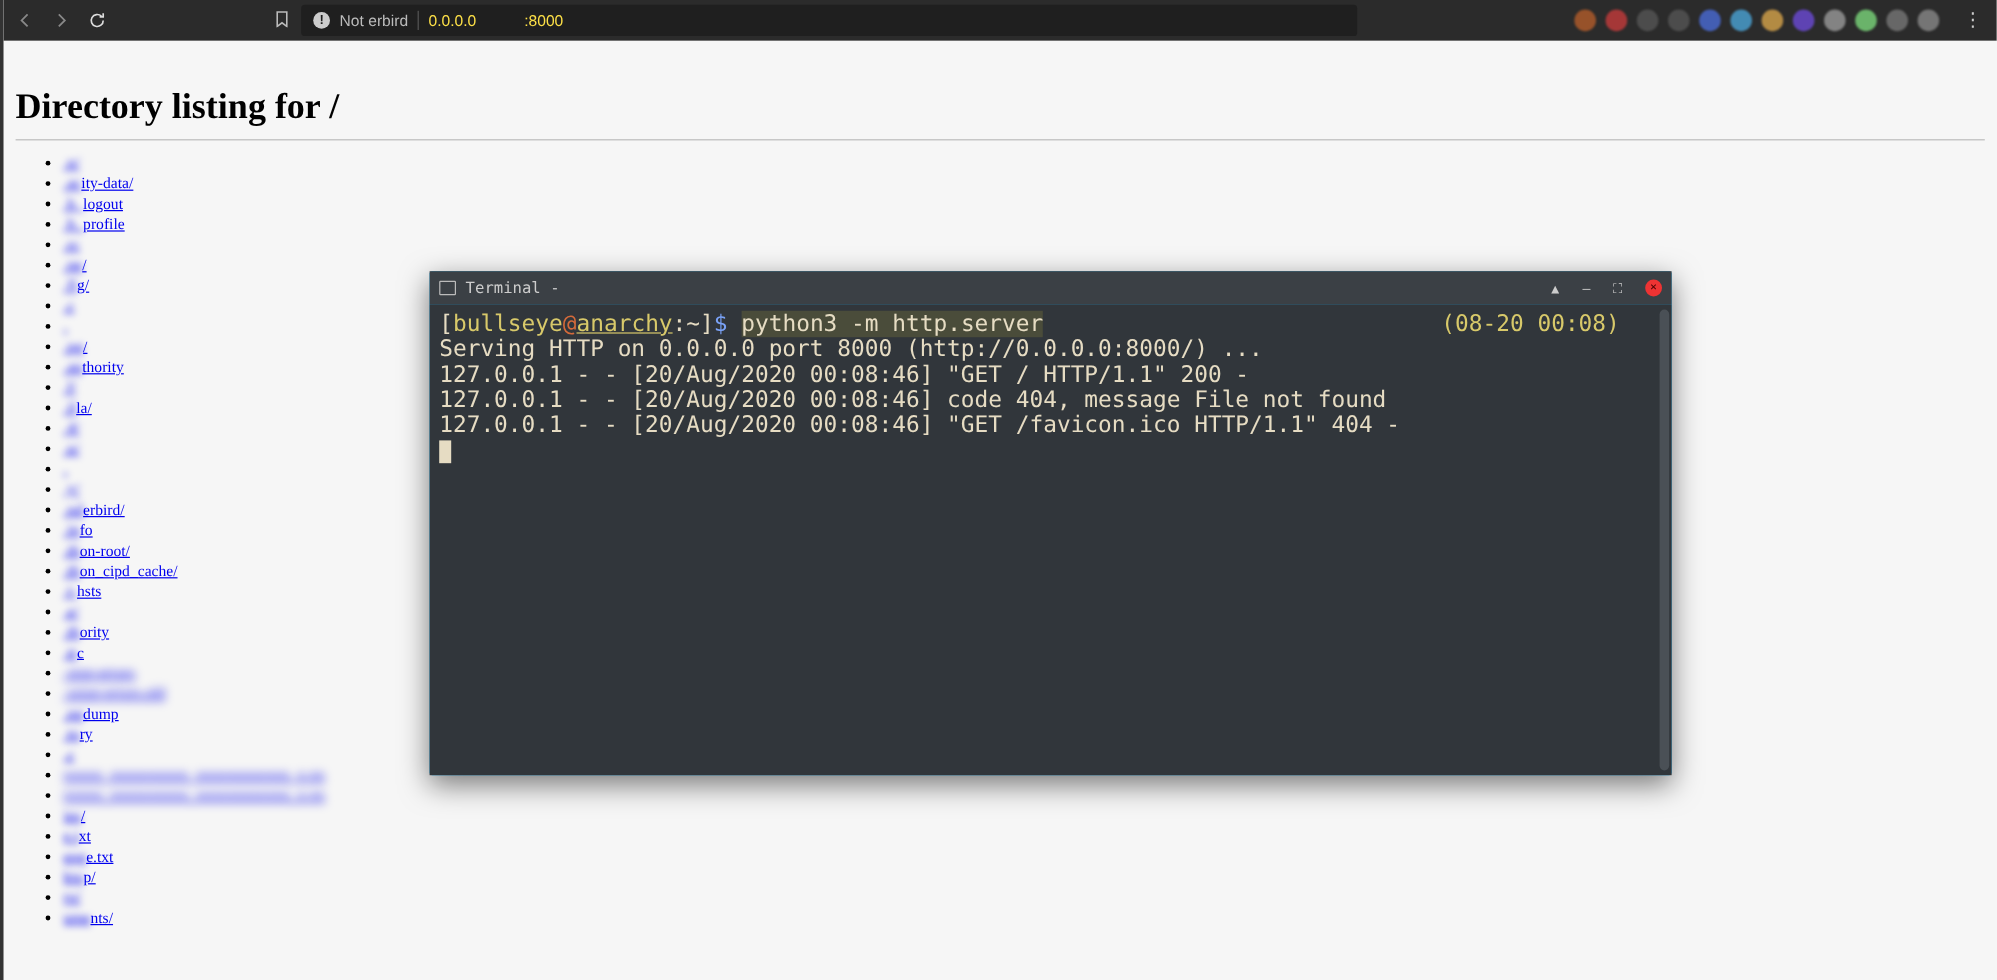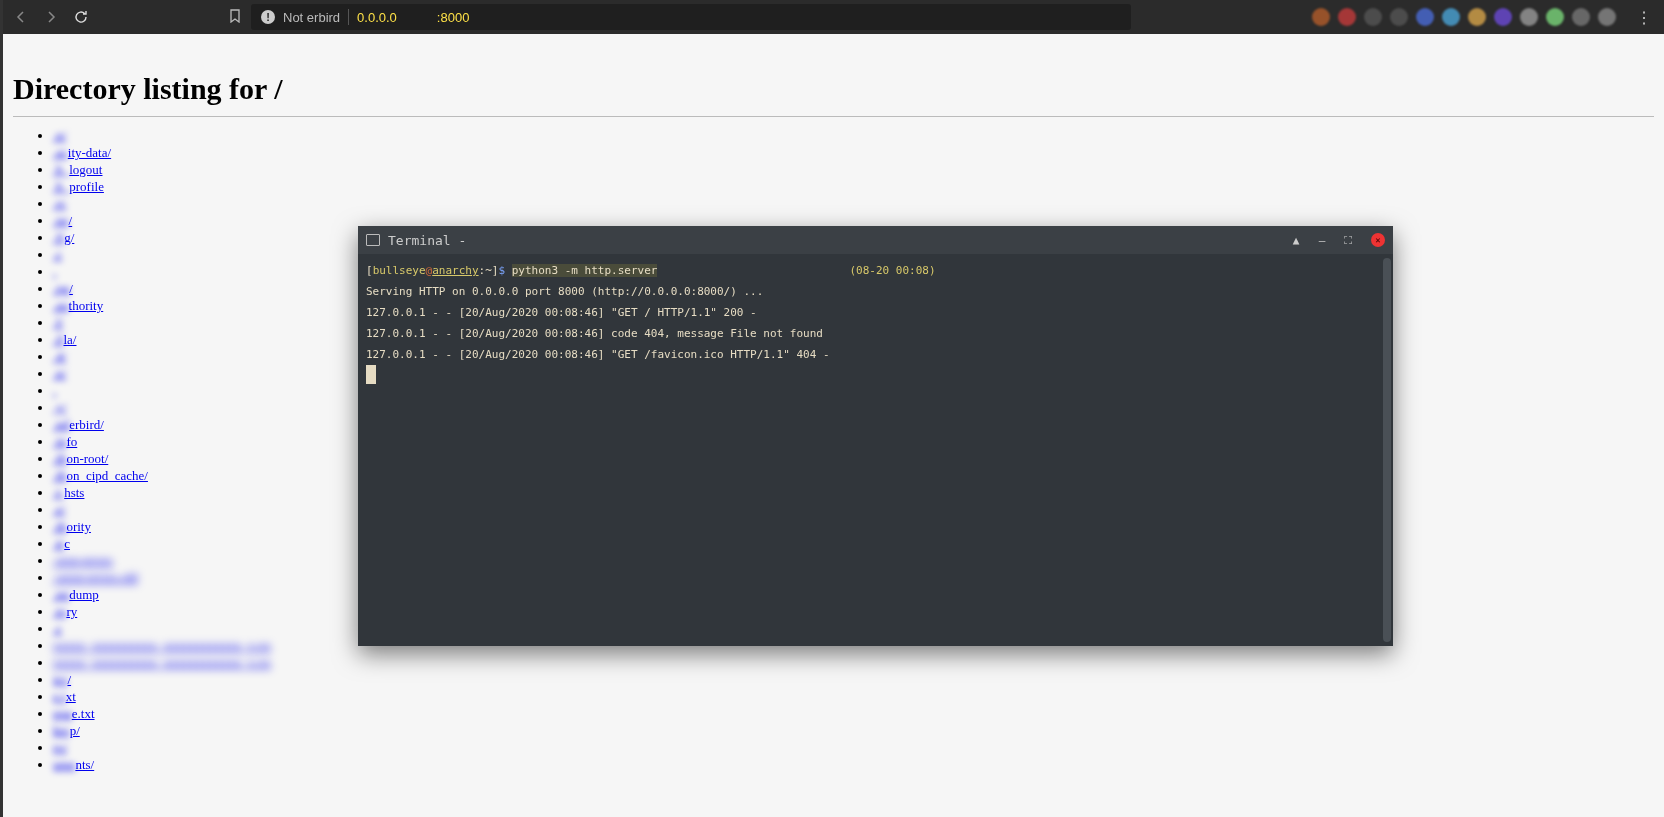--- a/index.html
+++ b/index.html
@@ -152,21 +152,21 @@
     background: #e33;
     border-radius: 50%;
     display: flex; align-items: center; justify-content: center;
     color: #400; font-size: 9px; cursor: pointer;
     margin-left: 6px;
   }
   .term-body {
     flex: 1;
     background: #31363b;
     padding: 6px 8px;
-    font-size: 11px;
+    font-size: 19px;
     line-height: 21px;
     color: #e6dcc3;
     white-space: pre;
     overflow: hidden;
     position: relative;
   }
   .term-body::after {
     content: "";
     position: absolute;
     right: 2px; top: 4px; bottom: 4px;

